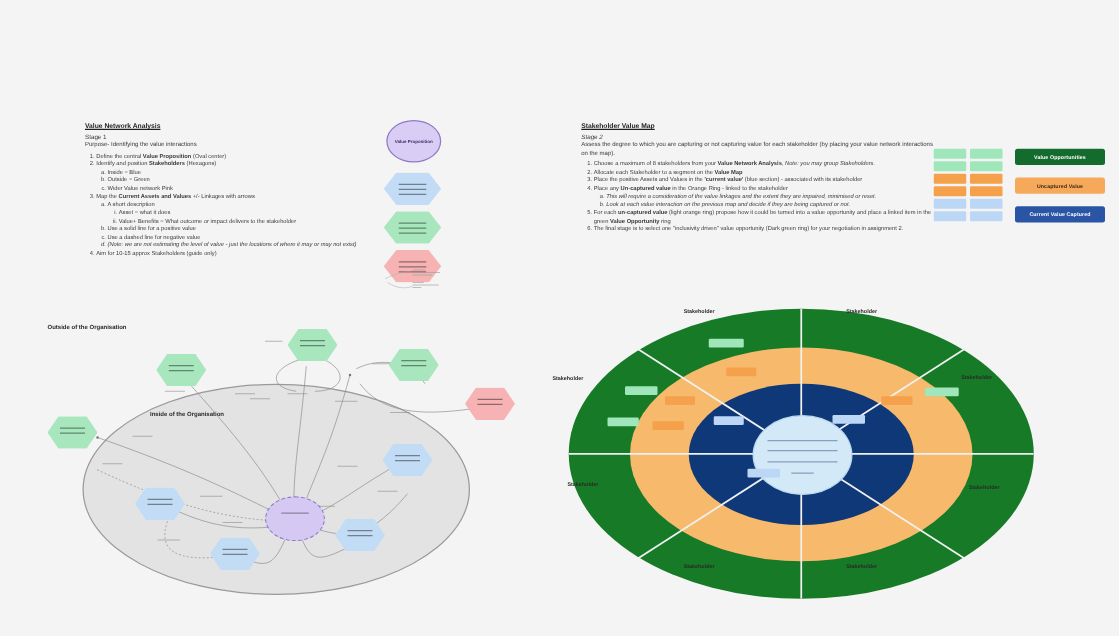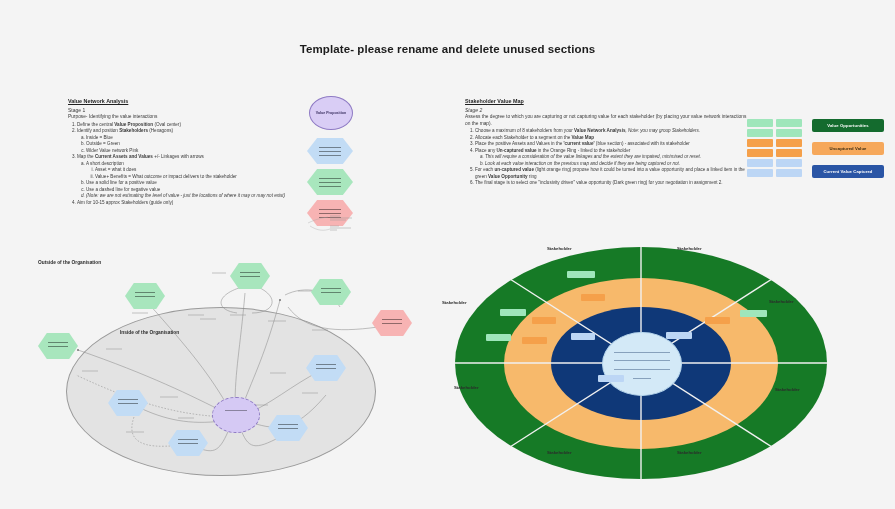--- a/index.html
+++ b/index.html
@@ -116,21 +116,20 @@
   .tag{position:absolute;height:7px;border-radius:1px;}
   .tag.green{background:#9fe6bb;}
   .tag.orange{background:#f5a04a;}
   .tag.blue{background:#bcd6f5;}
 </style>
 </head>
 <body>
 
 <div class="canvas">
 
-  <div class="page-title">Template- please rename and delete unused sections</div>
 
   <div class="txtblock" id="vna-block">
     <span class="hd">Value Network Analysis</span>
     <span class="stage">Stage 1</span>
     <span class="purpose">Purpose- Identifying the value interactions</span>
     <ol>
       <li>
         <span>Define the central </span><span class="b">Value Proposition</span><span> (Oval center)</span>
       </li>
       <li>

